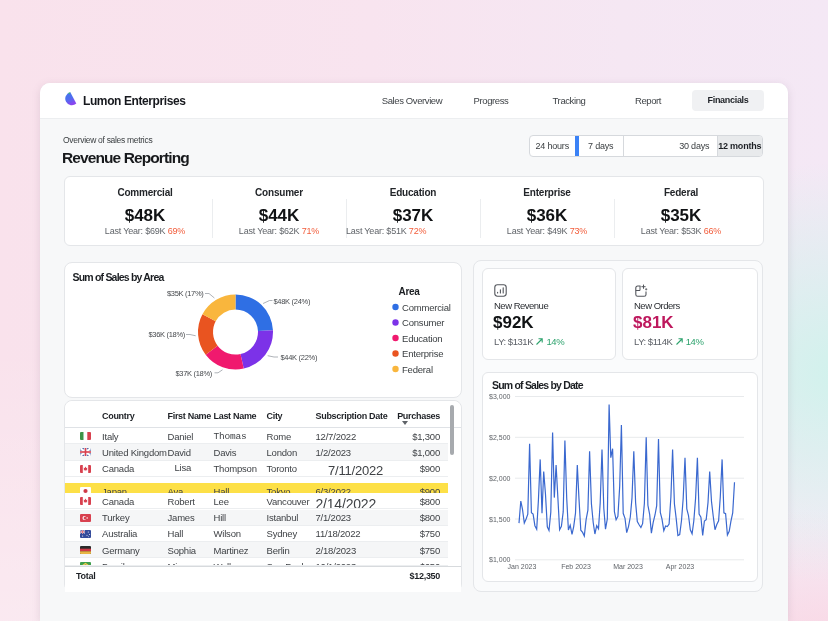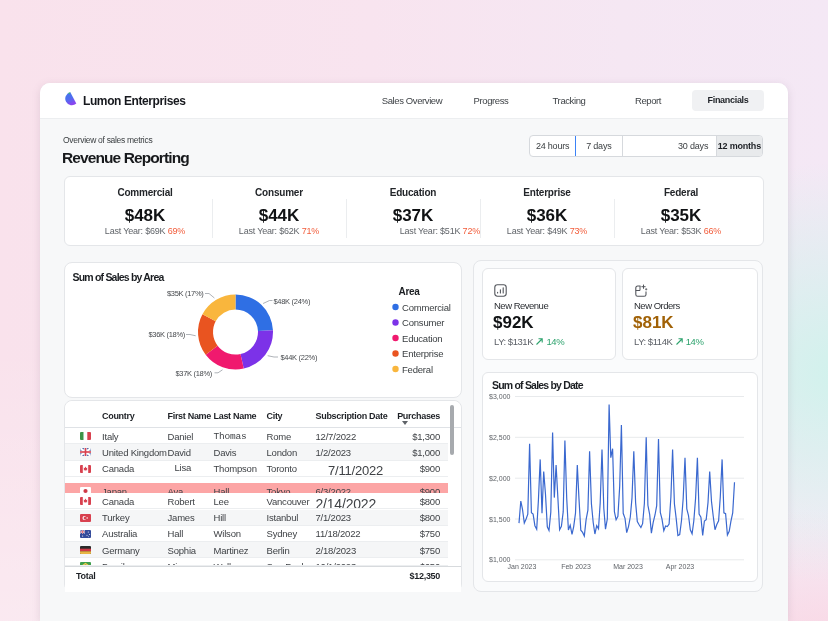--- a/index.html
+++ b/index.html
@@ -30,42 +30,42 @@
 <div class="abs" style="left:412px;top:95px;transform:translateX(-50%);white-space:nowrap;font-size:9.5px;letter-spacing:-0.4px;color:#3f4347;">Sales Overview</div>
 <div class="abs" style="left:491px;top:95px;transform:translateX(-50%);white-space:nowrap;font-size:9.5px;letter-spacing:-0.4px;color:#3f4347;">Progress</div>
 <div class="abs" style="left:569px;top:95px;transform:translateX(-50%);white-space:nowrap;font-size:9.5px;letter-spacing:-0.4px;color:#3f4347;">Tracking</div>
 <div class="abs" style="left:648px;top:95px;transform:translateX(-50%);white-space:nowrap;font-size:9.5px;letter-spacing:-0.4px;color:#3f4347;">Report</div>
 <div class="abs" style="left:692px;top:90px;width:72px;height:21px;background:#f0f1f3;border-radius:4px;line-height:21px;text-align:center;font-size:9px;letter-spacing:-0.3px;font-weight:bold;color:#1d2025;">Financials</div>
 
 <div class="abs" style="left:63px;top:135px;font-size:8.5px;letter-spacing:-0.3px;color:#3c4043;">Overview of sales metrics</div>
 <div class="abs" style="left:62px;top:148.5px;font-size:15.5px;letter-spacing:-0.9px;font-weight:bold;color:#17191c;">Revenue Reporting</div>
 
 <div class="abs" style="left:529px;top:135px;width:234px;height:22px;display:flex;border:1px solid #d6d9dd;border-radius:4px;background:#fff;box-sizing:border-box;overflow:hidden;">
-  <div style="flex:1;border-right:1px solid #3b82f6;display:flex;align-items:center;justify-content:center;font-size:9px;letter-spacing:-0.2px;color:#3c4043;">24 hours</div>
+  <div style="flex:1;border-right:4px solid #3b82f6;display:flex;align-items:center;justify-content:center;font-size:9px;letter-spacing:-0.2px;color:#3c4043;">24 hours</div>
   <div style="flex:1;border-right:1px solid #d6d9dd;display:flex;align-items:center;justify-content:center;font-size:9px;letter-spacing:-0.2px;color:#3c4043;">7 days</div>
   <div style="flex:1;border-right:1px solid #d6d9dd;display:flex;align-items:center;justify-content:center;font-size:9px;letter-spacing:-0.2px;color:#3c4043;padding-left:48px;">30 days</div>
   <div style="flex:1;background:#e8eaec;display:flex;align-items:center;justify-content:center;font-size:9px;letter-spacing:-0.2px;font-weight:bold;color:#1d2025;">12 months</div>
 </div>
 
 <div class="card" style="left:64px;top:176px;width:700px;height:70px;border-radius:6px;"></div>
 <div class="abs" style="left:78px;top:176px;width:672px;height:70px;display:flex;">
   
 </div>
 <div id="metrics">
 <div class="abs" style="left:78px;top:187px;width:134px;text-align:center;font-size:10px;letter-spacing:-0.2px;font-weight:bold;color:#23262a;">Commercial</div>
 <div class="abs" style="left:78px;top:205.5px;width:134px;text-align:center;font-size:17px;font-weight:bold;color:#101214;">$48K</div>
 <div class="abs" style="left:78px;top:225.5px;width:134px;text-align:center;font-size:9px;letter-spacing:-0.2px;color:#606469;">Last Year: $69K <span style="color:#f25d3b;">69%</span></div>
     <div class="abs" style="left:212px;top:199px;width:1px;height:39px;background:#ebedef;"></div>
 <div class="abs" style="left:212px;top:187px;width:134px;text-align:center;font-size:10px;letter-spacing:-0.2px;font-weight:bold;color:#23262a;">Consumer</div>
 <div class="abs" style="left:212px;top:205.5px;width:134px;text-align:center;font-size:17px;font-weight:bold;color:#101214;">$44K</div>
 <div class="abs" style="left:212px;top:225.5px;width:134px;text-align:center;font-size:9px;letter-spacing:-0.2px;color:#606469;">Last Year: $62K <span style="color:#f25d3b;">71%</span></div>
     <div class="abs" style="left:346px;top:199px;width:1px;height:39px;background:#ebedef;"></div>
 <div class="abs" style="left:346px;top:187px;width:134px;text-align:center;font-size:10px;letter-spacing:-0.2px;font-weight:bold;color:#23262a;">Education</div>
 <div class="abs" style="left:346px;top:205.5px;width:134px;text-align:center;font-size:17px;font-weight:bold;color:#101214;">$37K</div>
-<div class="abs" style="left:346px;top:225.5px;width:134px;text-align:right;font-size:9px;letter-spacing:-0.2px;color:#606469;">Last Year: $51K <span style="color:#f25d3b;">72%</span></div>
+<div class="abs" style="left:346px;top:225.5px;width:134px;text-align:left;font-size:9px;letter-spacing:-0.2px;color:#606469;">Last Year: $51K <span style="color:#f25d3b;">72%</span></div>
     <div class="abs" style="left:480px;top:199px;width:1px;height:39px;background:#ebedef;"></div>
 <div class="abs" style="left:480px;top:187px;width:134px;text-align:center;font-size:10px;letter-spacing:-0.2px;font-weight:bold;color:#23262a;">Enterprise</div>
 <div class="abs" style="left:480px;top:205.5px;width:134px;text-align:center;font-size:17px;font-weight:bold;color:#101214;">$36K</div>
 <div class="abs" style="left:480px;top:225.5px;width:134px;text-align:center;font-size:9px;letter-spacing:-0.2px;color:#606469;">Last Year: $49K <span style="color:#f25d3b;">73%</span></div>
     <div class="abs" style="left:614px;top:199px;width:1px;height:39px;background:#ebedef;"></div>
 <div class="abs" style="left:614px;top:187px;width:134px;text-align:center;font-size:10px;letter-spacing:-0.2px;font-weight:bold;color:#23262a;">Federal</div>
 <div class="abs" style="left:614px;top:205.5px;width:134px;text-align:center;font-size:17px;font-weight:bold;color:#101214;">$35K</div>
 <div class="abs" style="left:614px;top:225.5px;width:134px;text-align:center;font-size:9px;letter-spacing:-0.2px;color:#606469;">Last Year: $53K <span style="color:#f25d3b;">66%</span></div>
   </div>
 
@@ -162,21 +162,21 @@
         </svg>
       </div>
       <div style="position:absolute;left:37px;top:2.5px;font-size:9.5px;letter-spacing:-0.2px;color:#3f4246;">Canada</div>
       <div style="position:absolute;left:102.5px;top:1px;font-size:9.5px;letter-spacing:-0.2px;color:#3f4246;padding-left:7px;">Lisa</div>
       <div style="position:absolute;left:148.5px;top:2.5px;font-size:9.5px;letter-spacing:-0.2px;color:#3f4246;">Thompson</div>
       <div style="position:absolute;left:201.5px;top:2.5px;font-size:9.5px;letter-spacing:-0.2px;color:#3f4246;">Toronto</div>
       <div style="position:absolute;left:263px;top:2.5px;font-size:13px;letter-spacing:-0.2px;color:#3f4246;text-decoration:underline;">7/11/2022</div>
       <div style="position:absolute;left:295px;top:2.5px;width:80px;text-align:right;font-size:9.5px;letter-spacing:-0.2px;color:#3f4246;">$900</div>
       <div style="position:absolute;left:0;bottom:0;width:100%;height:1px;background:#eceef0;"></div>
     </div>
-    <div class="abs" style="left:65px;top:483px;width:383px;height:16.3px;background:#fca5a5;">
+    <div class="abs" style="left:65px;top:483px;width:383px;height:16.3px;background:#fde047;">
       <div style="position:absolute;left:15px;top:4px;border-radius:1px;overflow:hidden;width:11px;height:8px;">
         <svg width="11" height="8">
           <rect width="11" height="8" fill="#fff"></rect>
           <circle cx="5.5" cy="4" r="2.1" fill="#cf3946"></circle>
         </svg>
       </div>
       <div style="position:absolute;left:37px;top:2.5px;font-size:9.5px;letter-spacing:-0.2px;color:#3f4246;">Japan</div>
       <div style="position:absolute;left:102.5px;top:2.5px;font-size:9.5px;letter-spacing:-0.2px;color:#3f4246;">Ava</div>
       <div style="position:absolute;left:148.5px;top:2.5px;font-size:9.5px;letter-spacing:-0.2px;color:#3f4246;">Hall</div>
       <div style="position:absolute;left:201.5px;top:2.5px;font-size:9.5px;letter-spacing:-0.2px;color:#3f4246;">Tokyo</div>
@@ -303,21 +303,21 @@
     <div class="abs" style="left:622px;top:268px;width:134px;height:92px;">
   <div style="position:absolute;left:12px;top:16px;">
         <svg width="14" height="14" viewBox="0 0 14 14" fill="none" stroke="#53565c" stroke-width="1.1">
           <path d="M12 7.5 L12 10.4 A1.8 1.8 0 0 1 10.2 12.2 L3.6 12.2 A1.8 1.8 0 0 1 1.8 10.4 L1.8 3.8 A1.8 1.8 0 0 1 3.6 2 L6.5 2"></path>
           <path d="M1.8 6.5 L6 6.5 L6 2" stroke-width="1"></path>
           <path d="M9.5 1 L9.5 4.4 M7.8 2.7 L11.2 2.7" stroke-width="1" stroke-linecap="round"></path>
           <path d="M12.2 4.6 L12.2 6 M11.5 5.3 L12.9 5.3" stroke-width="0.8" stroke-linecap="round"></path>
         </svg>
       </div>
   <div style="position:absolute;left:12px;top:32px;font-size:9.5px;letter-spacing:-0.5px;color:#2b2e33;">New Orders</div>
-  <div style="position:absolute;left:11px;top:45.3px;font-size:17px;font-weight:bold;color:#a16207;">$81K</div>
+  <div style="position:absolute;left:11px;top:45.3px;font-size:17px;font-weight:bold;color:#be185d;">$81K</div>
   <div style="position:absolute;left:12px;top:68px;font-size:9.5px;letter-spacing:-0.45px;color:#5b5f66;">LY: $114K <svg width="9" height="9" style="display:inline-block;vertical-align:-1px;">
           <path d="M1.5 7.5 L7 2 M3.5 1.8 L7.2 1.8 L7.2 5.5" stroke="#2ea36e" stroke-width="1.1" fill="none"></path>
         </svg> <span style="color:#2ea36e;">14%</span></div>
 </div>
   </div>
 
 <div class="card" style="left:482px;top:372px;width:276px;height:210px;border-radius:6px;"></div>
 <div class="abs" style="left:492px;top:379px;font-size:10.5px;letter-spacing:-0.8px;font-weight:bold;color:#1b1e22;">Sum of Sales by Date</div>
 <svg class="abs" style="left:482px;top:372px;" width="276" height="210" viewBox="0 0 276 210">
   <g stroke="#e8eaec" stroke-width="1">

